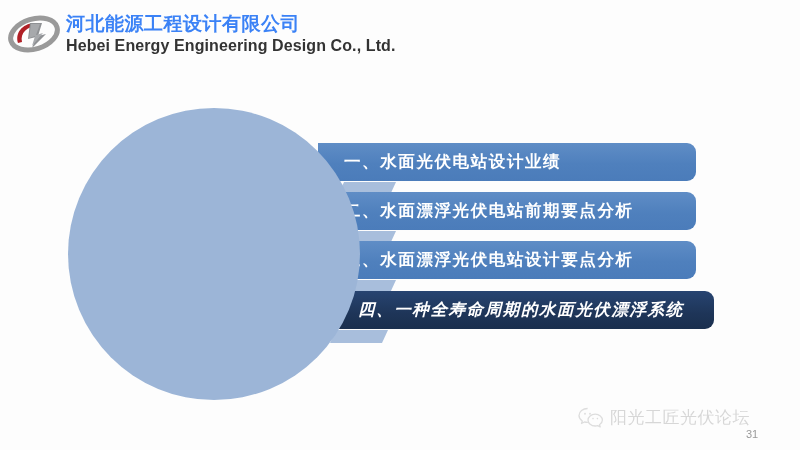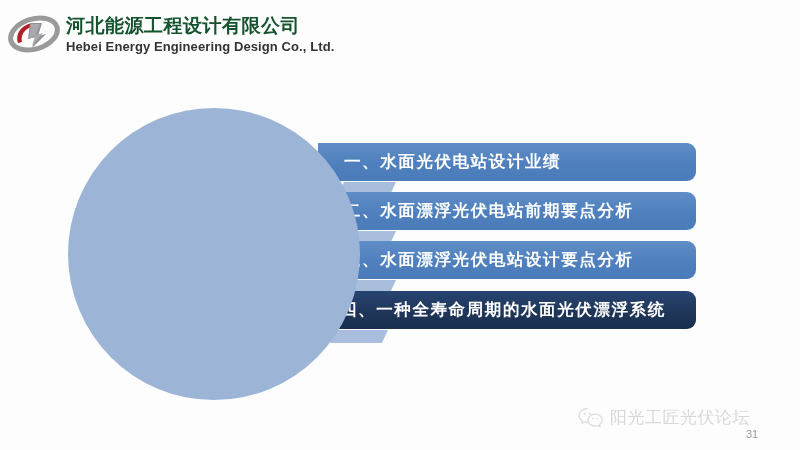--- a/index.html
+++ b/index.html
@@ -37,26 +37,26 @@
   }
   #company-block {
     display: flex;
     flex-direction: column;
     justify-content: center;
     line-height: 1;
   }
   .company-cn {
     font-size: 19px;
     font-weight: bold;
-    color: #14532d;
+    color: #3b82f6;
     letter-spacing: 0.5px;
     font-family: "DejaVu Sans", "Liberation Sans", sans-serif;
   }
   .company-en {
-    font-size: 13px;
+    font-size: 16px;
     font-weight: bold;
     color: #333333;
     margin-top: 5px;
     letter-spacing: 0.1px;
     font-family: "Liberation Sans", sans-serif;
   }
 
   
   #circle-outer {
     position: absolute;
@@ -181,21 +181,21 @@
   </div>
 
   <div class="bar light" style="left:318px; top:192px; width:378px;">
     <span class="bar-label">二、水面漂浮光伏电站前期要点分析</span>
   </div>
 
   <div class="bar light" style="left:318px; top:241px; width:378px;">
     <span class="bar-label">三、水面漂浮光伏电站设计要点分析</span>
   </div>
 
-  <div class="bar dark" style="left:318px; top:291px; width:378px; padding-left:22px;">
+  <div class="bar dark" style="left:336px; top:291px; width:378px; padding-left:22px;font-style:italic;">
     <span class="bar-label">四、一种全寿命周期的水面光伏漂浮系统</span>
   </div>
 
   <div id="circle-outer"></div>
 
   <div id="watermark">
     <div id="wechat-icon">
       <svg width="26" height="22" viewBox="0 0 26 22" xmlns="http://www.w3.org/2000/svg">
         <path d="M9.6 1.5C4.9 1.5 1 4.6 1 8.5c0 2.2 1.3 4.2 3.3 5.5l-.8 2.5 2.9-1.5c.9.2 1.9.4 2.9.4h.6" fill="none" stroke="#c3c3c3" stroke-width="1.3" stroke-linejoin="round"></path>
         <circle cx="7" cy="6.8" r="0.95" fill="#c3c3c3"></circle>

